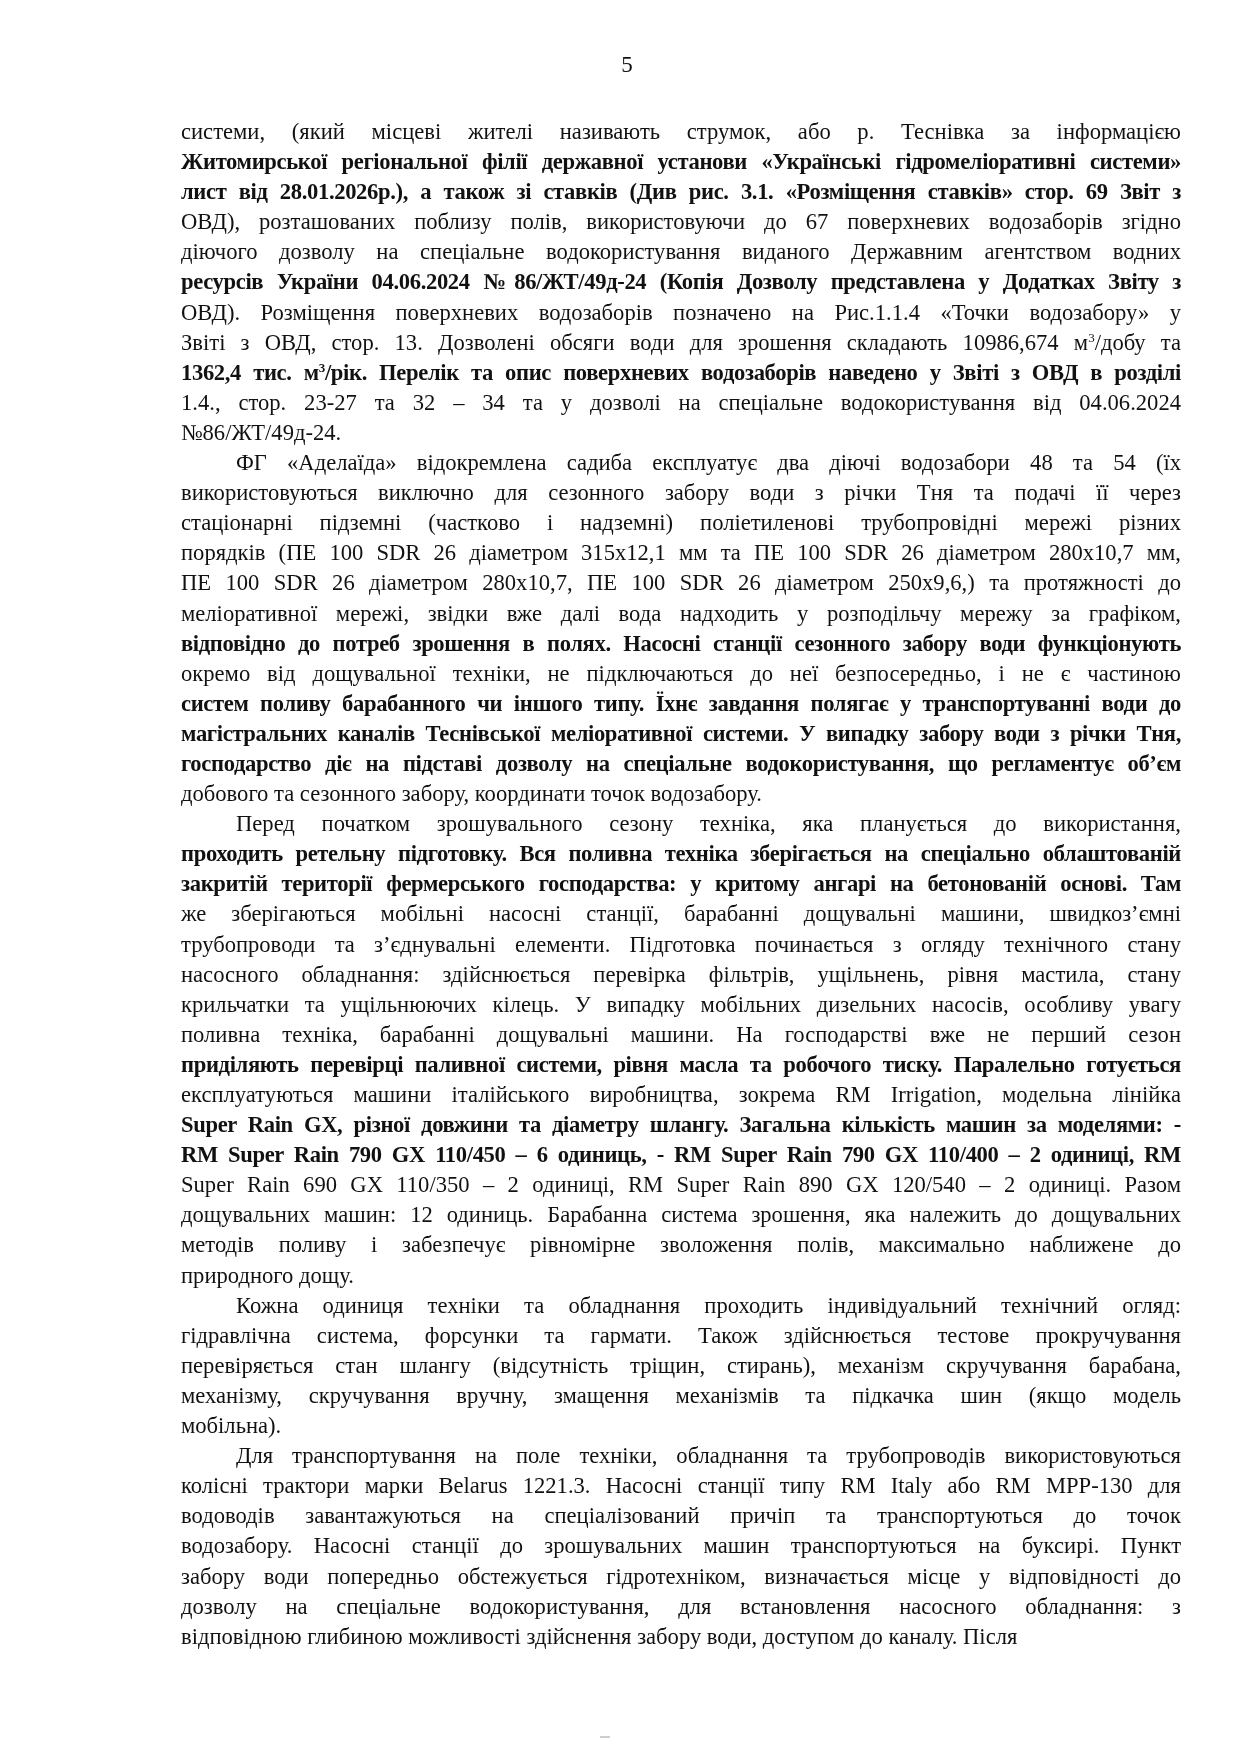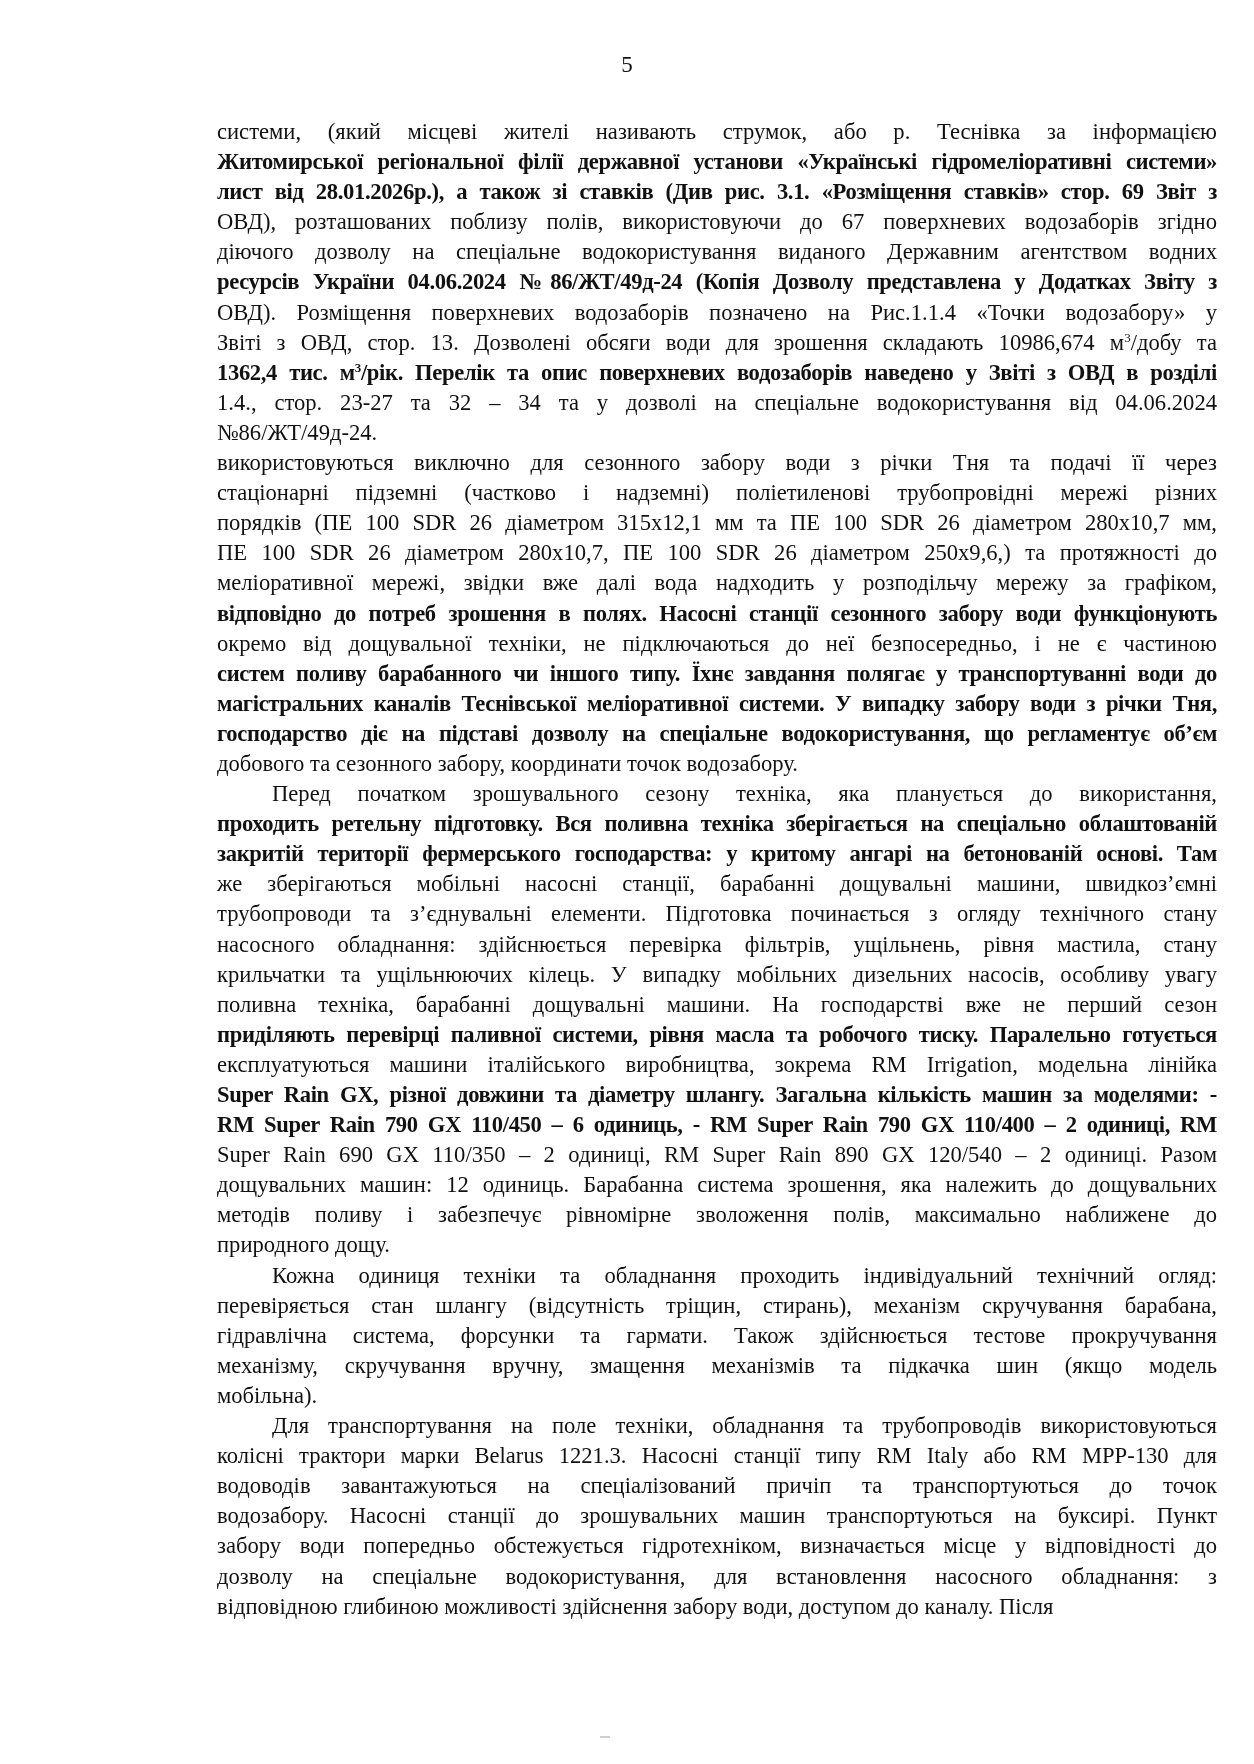--- a/index.html
+++ b/index.html
@@ -7,21 +7,21 @@
     width: 1254px; height: 1764px; position: relative; overflow: hidden;
     font-family: "Liberation Serif", "DejaVu Serif", serif;
     color: #111111;
   }
   .page-number {
     position: absolute; top: 52px; left: 0; width: 1254px;
     text-align: center; font-size: 23px;
   }
   .body-text {
     position: absolute; top: 117px; left: 181px; width: 1000px;
-    font-size: 22.6px; line-height: 30.1px; margin-left: 36px;
+    font-size: 22.6px; line-height: 30.1px;
   }
   .para { margin: 0; }
   .line {
     display: block; text-align: justify; text-align-last: justify;
     white-space: nowrap; height: 30.1px;
   }
   .line.last { text-align-last: left; }
   .line.indent { padding-left: 55px; }
   .line.condensed { letter-spacing: -0.35px; word-spacing: -0.5px; font-weight: bold; }
   sup { font-size: 13px; line-height: 0; vertical-align: 8px; }
@@ -40,20 +40,21 @@
       <span class="line">ОВД), розташованих поблизу полів, використовуючи до 67 поверхневих водозаборів згідно</span>
       <span class="line">діючого дозволу на спеціальне водокористування виданого Державним агентством водних</span>
       <span class="line condensed">ресурсів України 04.06.2024 №86/ЖТ/49д-24 (Копія Дозволу представлена у Додатках  Звіту з</span>
       <span class="line">ОВД). Розміщення поверхневих водозаборів  позначено на Рис.1.1.4 «Точки водозабору» у</span>
       <span class="line">Звіті з ОВД, стор. 13. Дозволені обсяги води для зрошення складають 10986,674 м<sup>3</sup>/добу та</span>
       <span class="line condensed">1362,4 тис. м<sup>3</sup>/рік. Перелік та опис поверхневих водозаборів наведено у Звіті з ОВД в розділі</span>
       <span class="line">1.4., стор. 23-27 та 32 – 34 та у дозволі на спеціальне водокористування  від 04.06.2024</span>
       <span class="line last">№86/ЖТ/49д-24.</span>
     </div>
     <div class="para">
+      <span class="line indent">ФГ «Аделаїда» відокремлена садиба експлуатує два діючі водозабори 48 та 54 (їх</span>
       <span class="line">використовуються виключно для сезонного забору води з річки Тня та подачі її через</span>
       <span class="line">стаціонарні підземні (частково і надземні) поліетиленові трубопровідні мережі різних</span>
       <span class="line">порядків (ПЕ 100 SDR 26  діаметром 315х12,1 мм та ПЕ 100 SDR 26  діаметром 280х10,7 мм,</span>
       <span class="line">ПЕ 100 SDR 26  діаметром 280х10,7, ПЕ 100 SDR 26  діаметром 250х9,6,) та протяжності до</span>
       <span class="line">меліоративної мережі, звідки вже далі вода надходить у розподільчу мережу за графіком,</span>
       <span class="line condensed">відповідно до потреб зрошення в полях. Насосні станції  сезонного забору води функціонують</span>
       <span class="line">окремо від дощувальної техніки, не підключаються до неї безпосередньо, і не є частиною</span>
       <span class="line condensed">систем поливу барабанного чи іншого типу. Їхнє завдання полягає у транспортуванні води до</span>
       <span class="line condensed">магістральних каналів Теснівської меліоративної системи. У випадку забору води з річки Тня,</span>
       <span class="line condensed">господарство діє на підставі дозволу на спеціальне водокористування, що регламентує об’єм</span>
@@ -72,22 +73,22 @@
       <span class="line">експлуатуються машини італійського виробництва, зокрема RM Irrigation, модельна лінійка</span>
       <span class="line condensed">Super Rain GX, різної довжини та діаметру шлангу. Загальна кількість машин за моделями: -</span>
       <span class="line condensed">RM Super Rain 790 GX 110/450 – 6 одиниць, - RM Super Rain 790 GX 110/400 – 2 одиниці,  RM</span>
       <span class="line">Super Rain 690 GX 110/350 – 2 одиниці,  RM Super Rain 890 GX 120/540 – 2 одиниці. Разом</span>
       <span class="line">дощувальних машин: 12 одиниць. Барабанна система зрошення, яка належить до дощувальних</span>
       <span class="line">методів поливу і забезпечує рівномірне зволоження полів, максимально наближене до</span>
       <span class="line last">природного дощу.</span>
     </div>
     <div class="para">
       <span class="line indent">Кожна одиниця техніки та обладнання проходить індивідуальний технічний огляд:</span>
+      <span class="line">гідравлічна система, форсунки та гармати. Також здійснюється тестове прокручування</span>
       <span class="line">перевіряється стан шлангу (відсутність тріщин, стирань), механізм скручування барабана,</span>
-      <span class="line">гідравлічна система, форсунки та гармати. Також здійснюється тестове прокручування</span>
       <span class="line">механізму, скручування вручну, змащення механізмів та підкачка шин (якщо модель</span>
       <span class="line last">мобільна).</span>
     </div>
     <div class="para">
       <span class="line indent">Для транспортування на поле техніки, обладнання та трубопроводів використовуються</span>
       <span class="line">колісні трактори марки Belarus 1221.3. Насосні станції типу RM Italy або RM MPP-130 для</span>
       <span class="line">водоводів завантажуються на спеціалізований причіп та транспортуються до точок</span>
       <span class="line">водозабору. Насосні станції до зрошувальних машин транспортуються на буксирі. Пункт</span>
       <span class="line">забору води попередньо обстежується гідротехніком, визначається місце у відповідності до</span>
       <span class="line">дозволу на спеціальне водокористування, для встановлення насосного обладнання: з</span>

